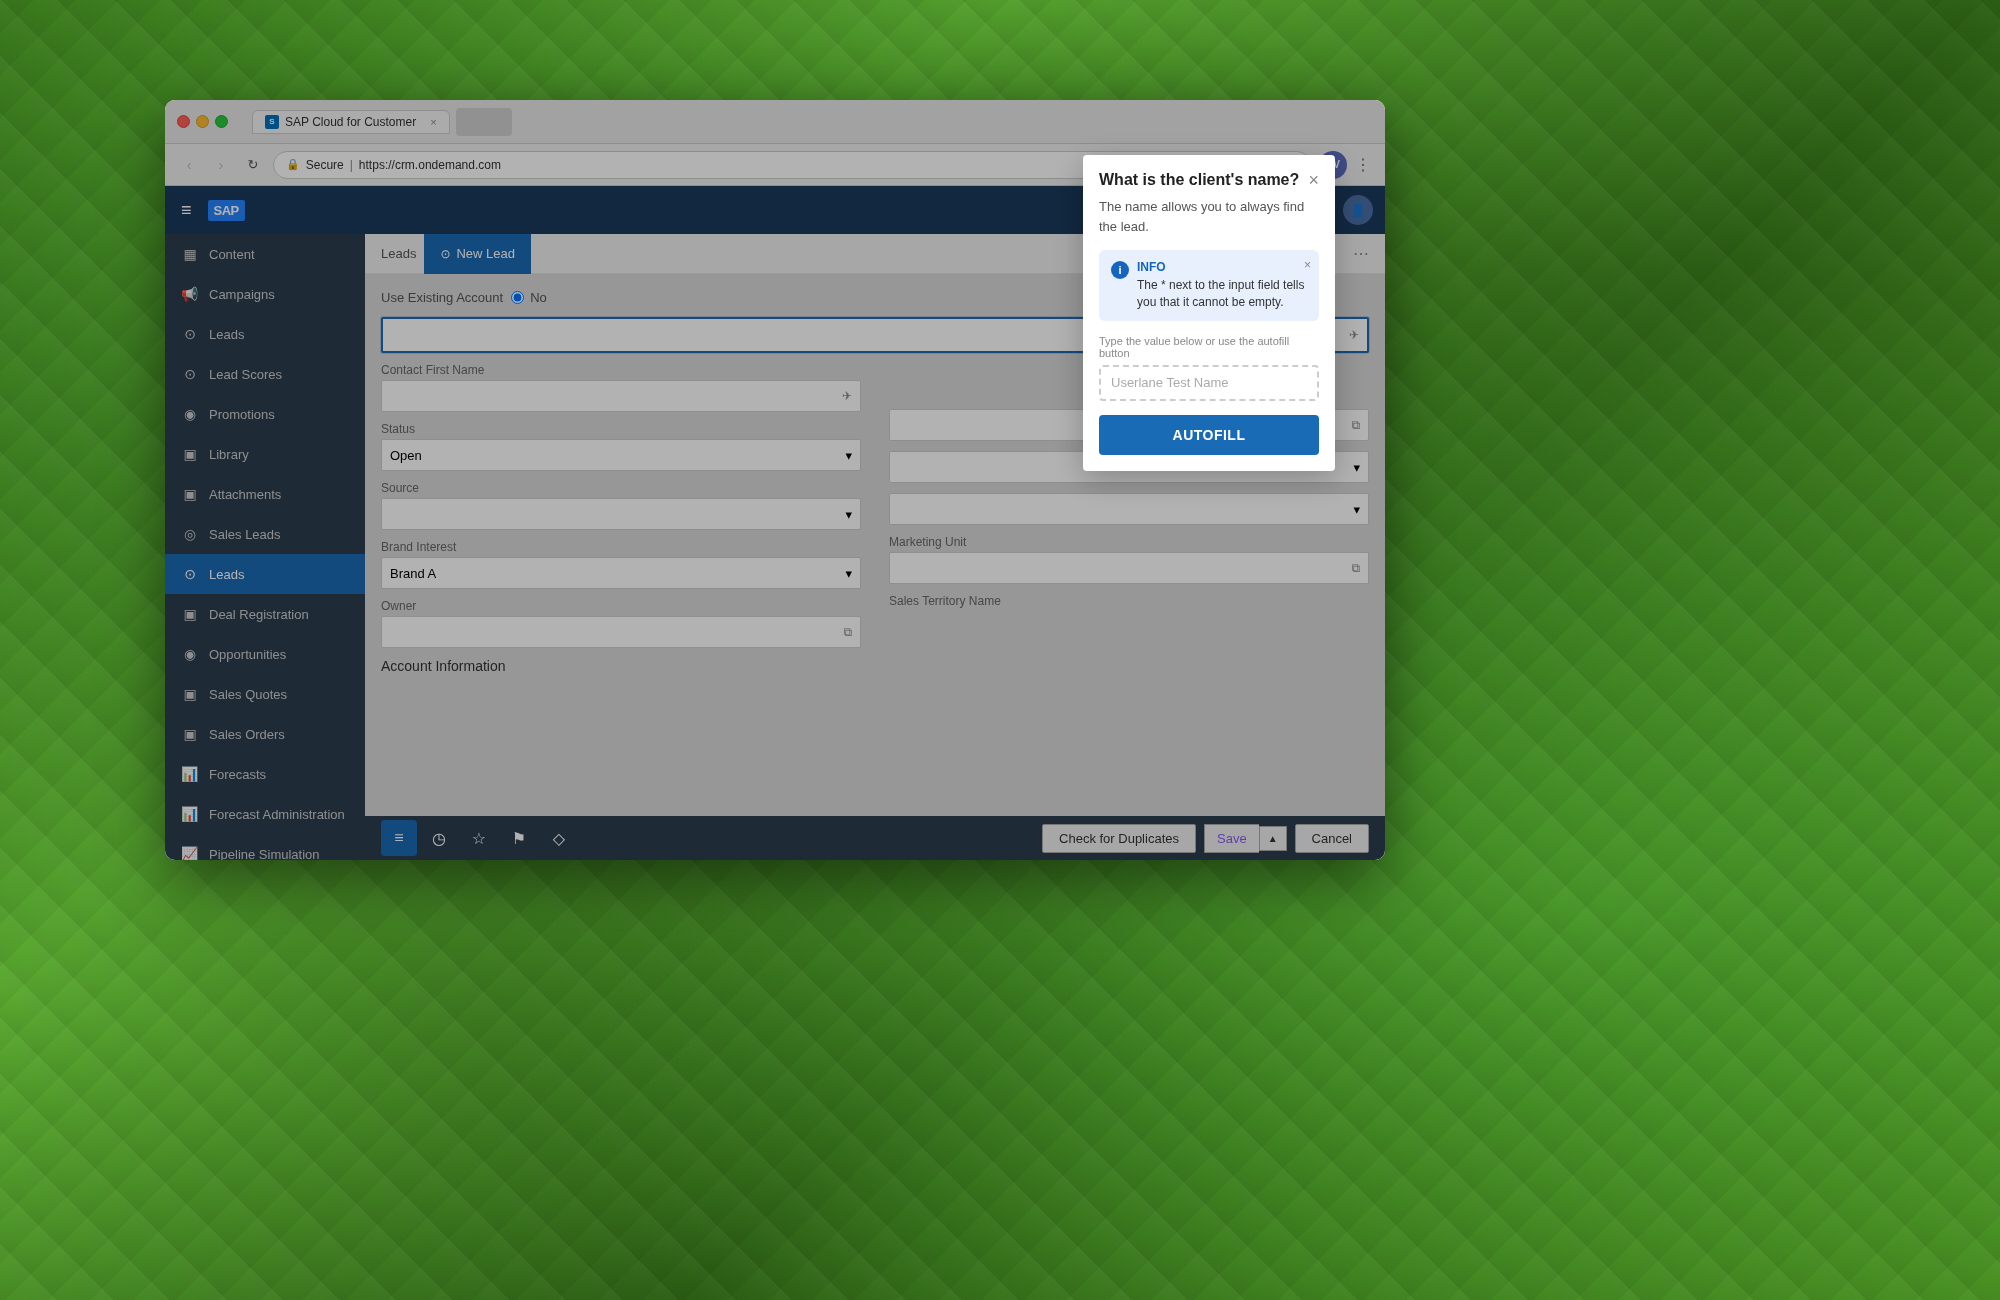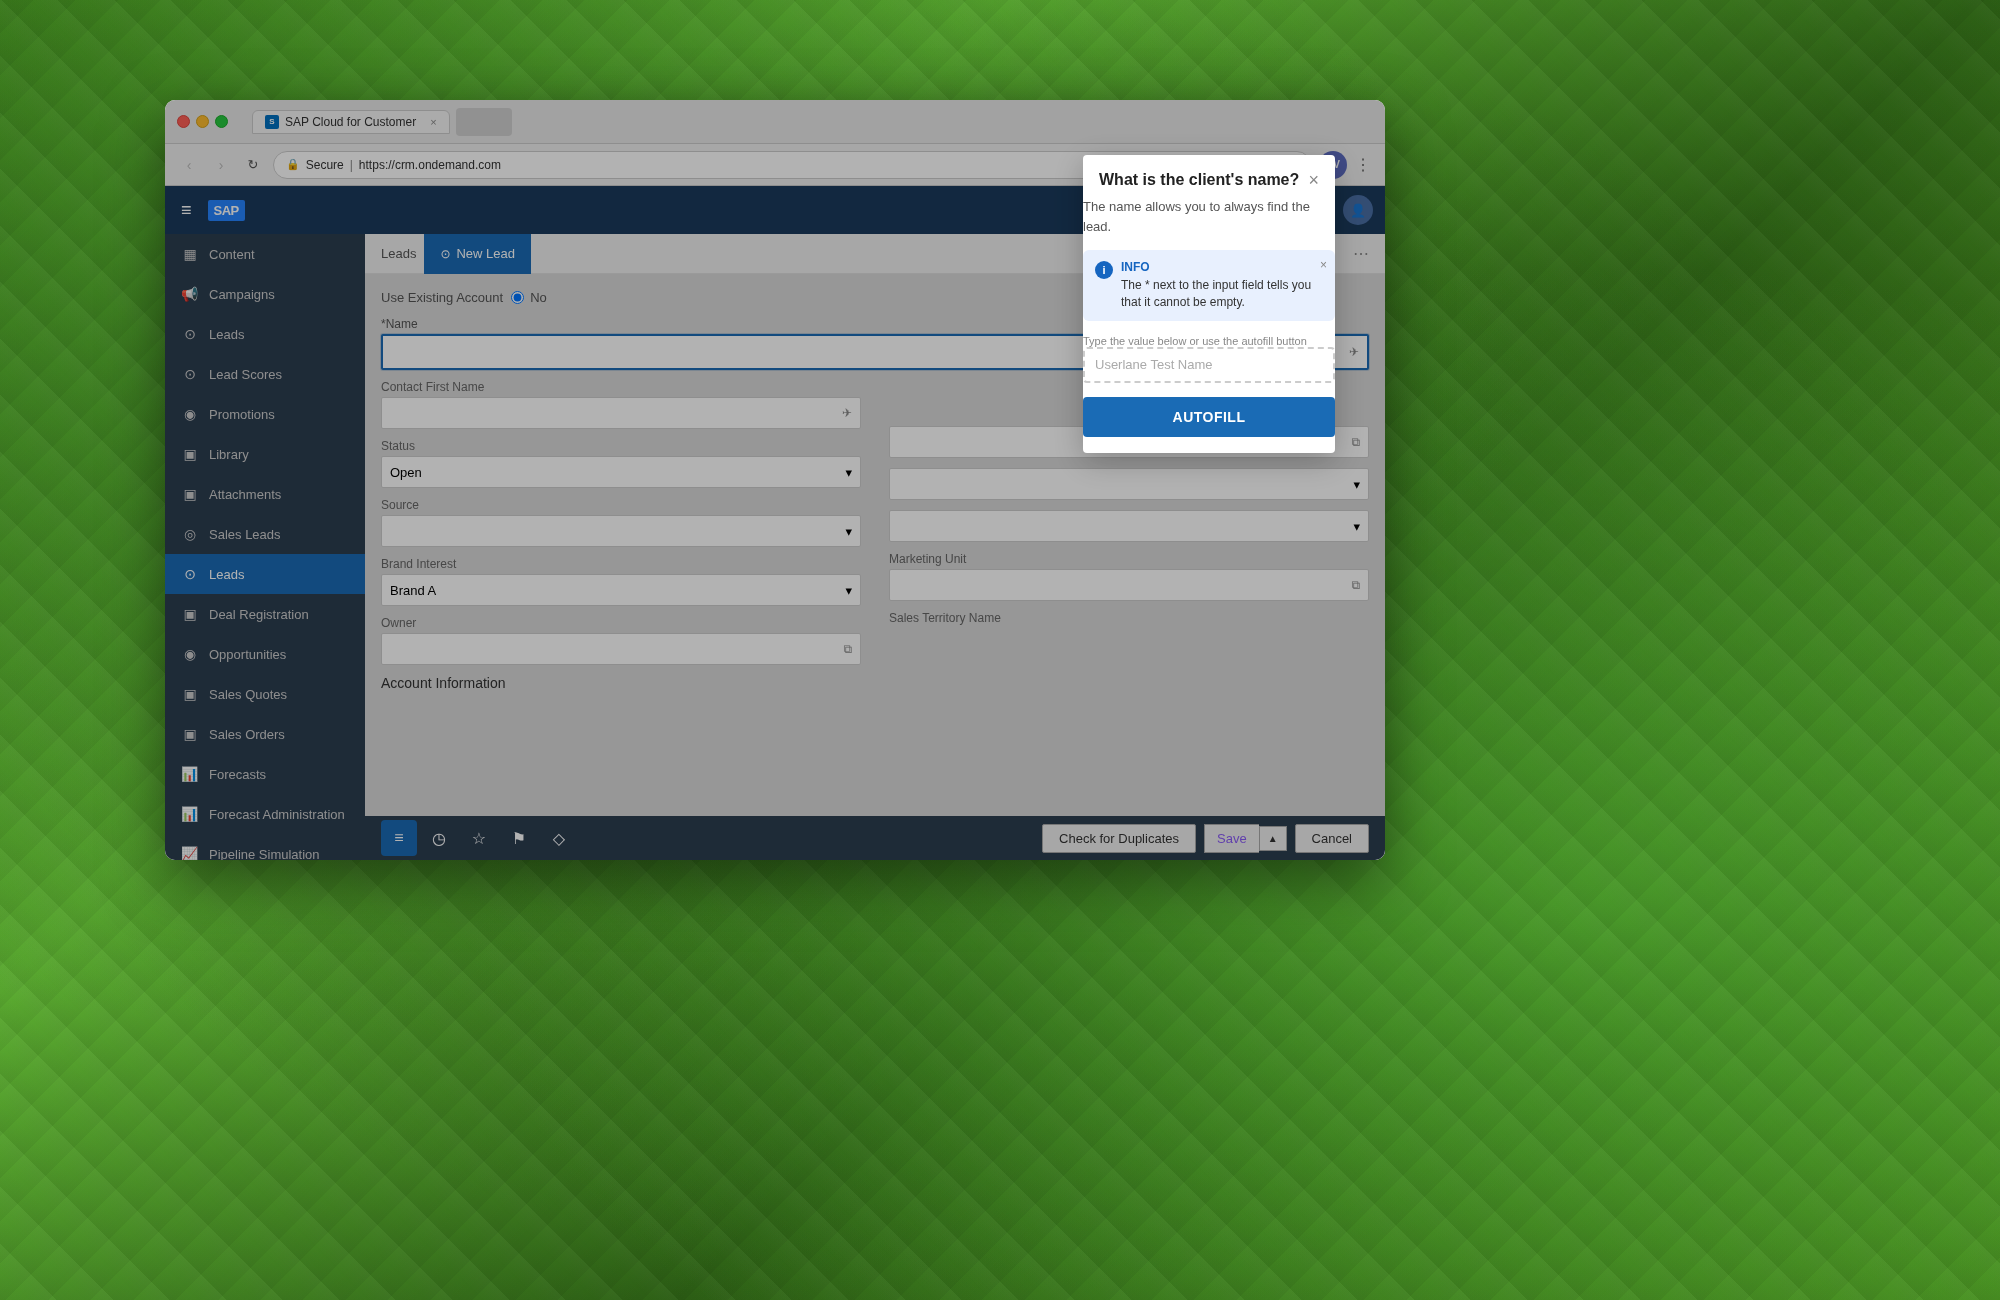--- a/index.html
+++ b/index.html
@@ -475,21 +475,21 @@
       font-weight: 600;
       color: #222;
     }
     .modal-close {
       color: #888;
       font-size: 18px;
       cursor: pointer;
       line-height: 1;
     }
     .modal-body {
-      padding: 0 0 16px;
+      padding: 0 16px 16px;
     }
     .modal-description {
       font-size: 13px;
       color: #555;
       margin-bottom: 14px;
       line-height: 1.5;
     }
     .info-box {
       background: #e8f0fe;
       border-radius: 6px;
@@ -533,21 +533,21 @@
       color: #888;
       font-size: 12px;
       cursor: pointer;
     }
     .autofill-section {
       margin-bottom: 14px;
     }
     .autofill-label {
       font-size: 11px;
       color: #888;
-      margin-bottom: 0;
+      margin-bottom: 6px;
     }
     .autofill-input {
       width: 100%;
       height: 36px;
       border: 2px dashed #ccc;
       border-radius: 4px;
       padding: 0 10px;
       font-size: 13px;
       color: #aaa;
       background: white;
@@ -710,21 +710,20 @@
 
           <div class="use-existing-account">
             <span>Use Existing Account</span>
             <div class="radio-group">
               <input type="radio" class="radio-input" checked="" style="">
               <span>No</span>
             </div>
           </div>
 
           <div style="margin-bottom:10px;">
-            <div class="form-label" style="font-size:12px;color:#555;margin-bottom:3px;">*Name</div>
             <div class="form-input highlighted" style="height:36px;">
               <input type="text" style="width: calc(100% - 20px);">
               <span class="input-icon">✈</span>
             </div>
           </div>
 
           <div style="display:flex;gap:28px;margin-bottom:10px;">
 
             <div style="flex:1;display:flex;flex-direction:column;gap:10px;">
 

